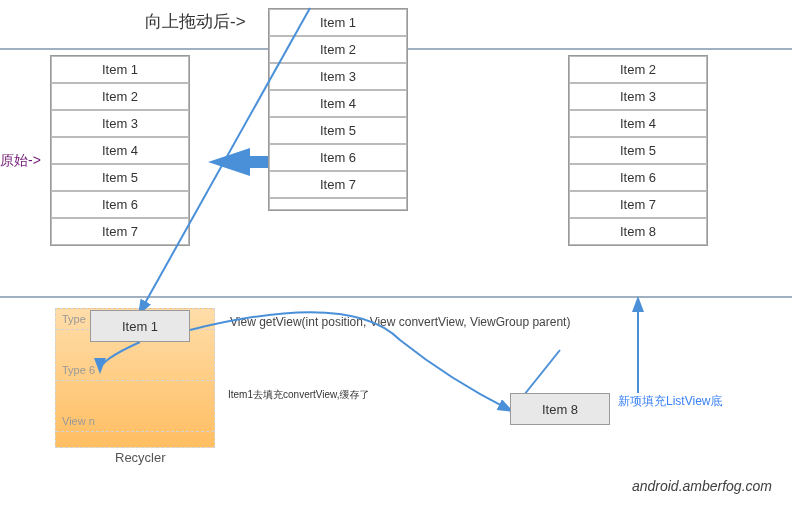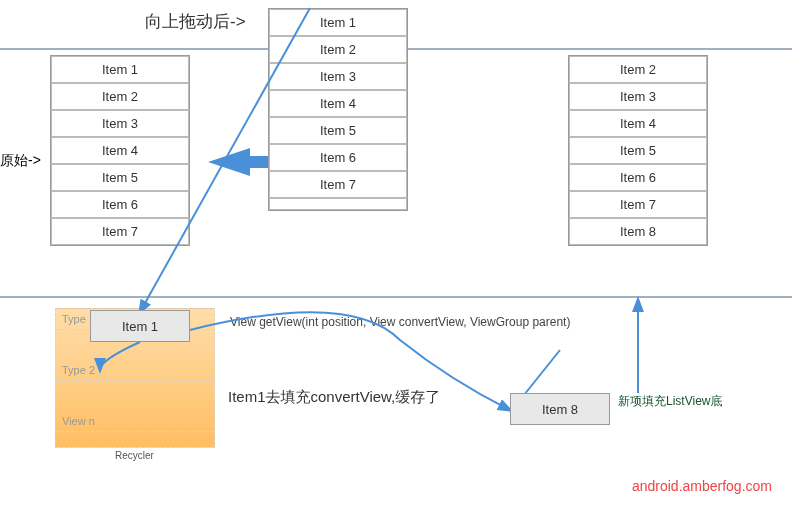--- a/index.html
+++ b/index.html
@@ -74,21 +74,21 @@
       top: 55px;
       width: 140px;
     }
 
     
     .label-yuanshi {
       position: absolute;
       left: 0px;
       top: 152px;
       font-size: 14px;
-      color: #000000;
+      color: #701a75;
       font-weight: normal;
     }
     .label-xiangshang {
       position: absolute;
       left: 145px;
       top: 10px;
       font-size: 17px;
       color: #333;
     }
 
@@ -106,21 +106,21 @@
     .recycler-type {
       font-size: 11px;
       color: #888;
       padding: 4px 6px;
       border-bottom: 1px dashed #ccc;
     }
     .recycler-label {
       position: absolute;
       left: 115px;
       top: 450px;
-      font-size: 10px;
+      font-size: 13px;
       color: #555;
       text-align: center;
     }
 
     
     .item1-box {
       position: absolute;
       left: 90px;
       top: 310px;
       width: 100px;
@@ -159,41 +159,42 @@
       top: 315px;
       font-size: 12px;
       color: #444;
     }
 
     
     .item1-text {
       position: absolute;
       left: 228px;
       top: 388px;
-      font-size: 15px;
+      font-size: 10px;
       color: #333;
     }
 
     
     .newitem-text {
       position: absolute;
       left: 618px;
       top: 393px;
       font-size: 12px;
-      color: #14532d;
+      color: #3b82f6;
       white-space: nowrap;
     }
 
     
     .watermark {
       position: absolute;
       bottom: 18px;
       right: 20px;
       font-size: 14px;
-      color: #ef4444;
+      color: #404040;
+      font-style: italic;
     }
 
     
     .arrows-svg {
       position: absolute;
       top: 0;
       left: 0;
       width: 792px;
       height: 512px;
       pointer-events: none;
@@ -239,21 +240,21 @@
     <div class="list-item">Item 4</div>
     <div class="list-item">Item 5</div>
     <div class="list-item">Item 6</div>
     <div class="list-item">Item 7</div>
     <div class="list-item">Item 8</div>
   </div>
 
   <div class="recycler-box">
     <div class="recycler-type">Type 1</div>
     <div style="height:30px;"></div>
-    <div class="recycler-type">Type 2</div>
+    <div class="recycler-type">Type 6</div>
     <div style="height:30px;"></div>
     <div class="recycler-type">View n</div>
   </div>
 
   <div class="recycler-label">Recycler</div>
 
   <div class="item1-box">Item 1</div>
 
   <div class="item8-box">Item 8</div>
 

